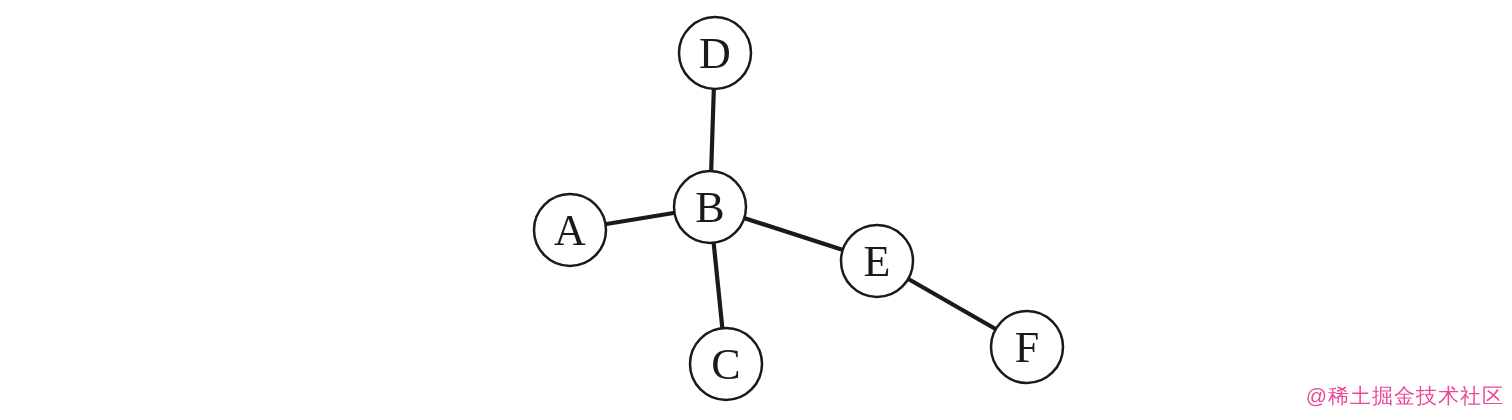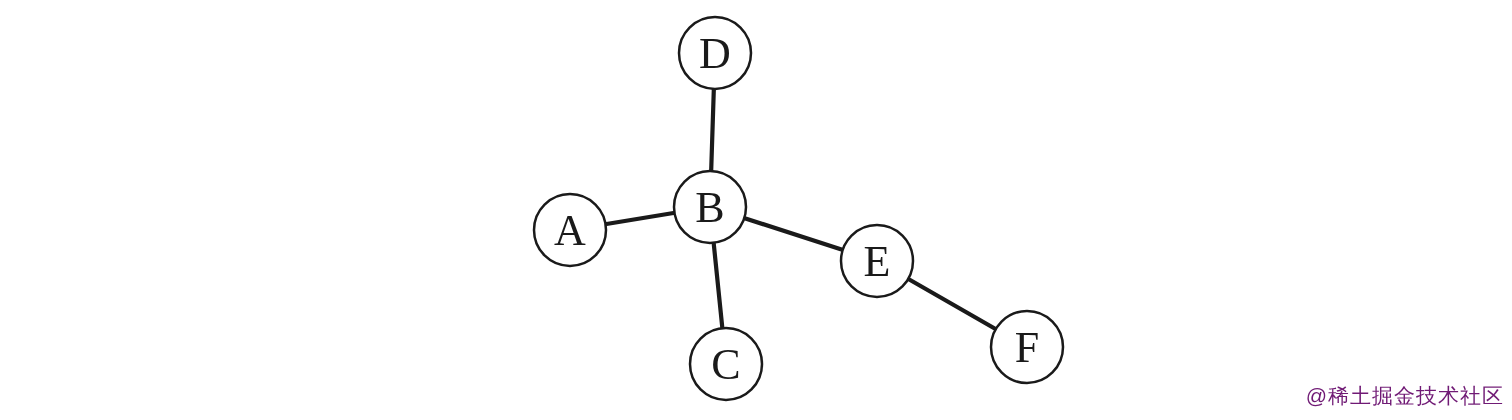--- a/index.html
+++ b/index.html
@@ -26,21 +26,21 @@
   svg.graph text {
     font-family: "Liberation Serif", "DejaVu Serif", serif;
     user-select: none;
   }
   .watermark {
     position: absolute;
     right: 8px;
     bottom: 10px;
     font-size: 21px;
     letter-spacing: 1px;
-    color: #701a75;
+    color: #ec4899;
     font-family: "Liberation Sans", sans-serif;
     white-space: nowrap;
   }
 </style>
 </head>
 <body>
 
 <div class="canvas-wrap">
   <svg class="graph" viewBox="0 0 1512 420" xmlns="http://www.w3.org/2000/svg">
       <line x1="570" y1="230" x2="710" y2="207" stroke="#1a1a1a" stroke-width="4.2" stroke-linecap="round"></line>

